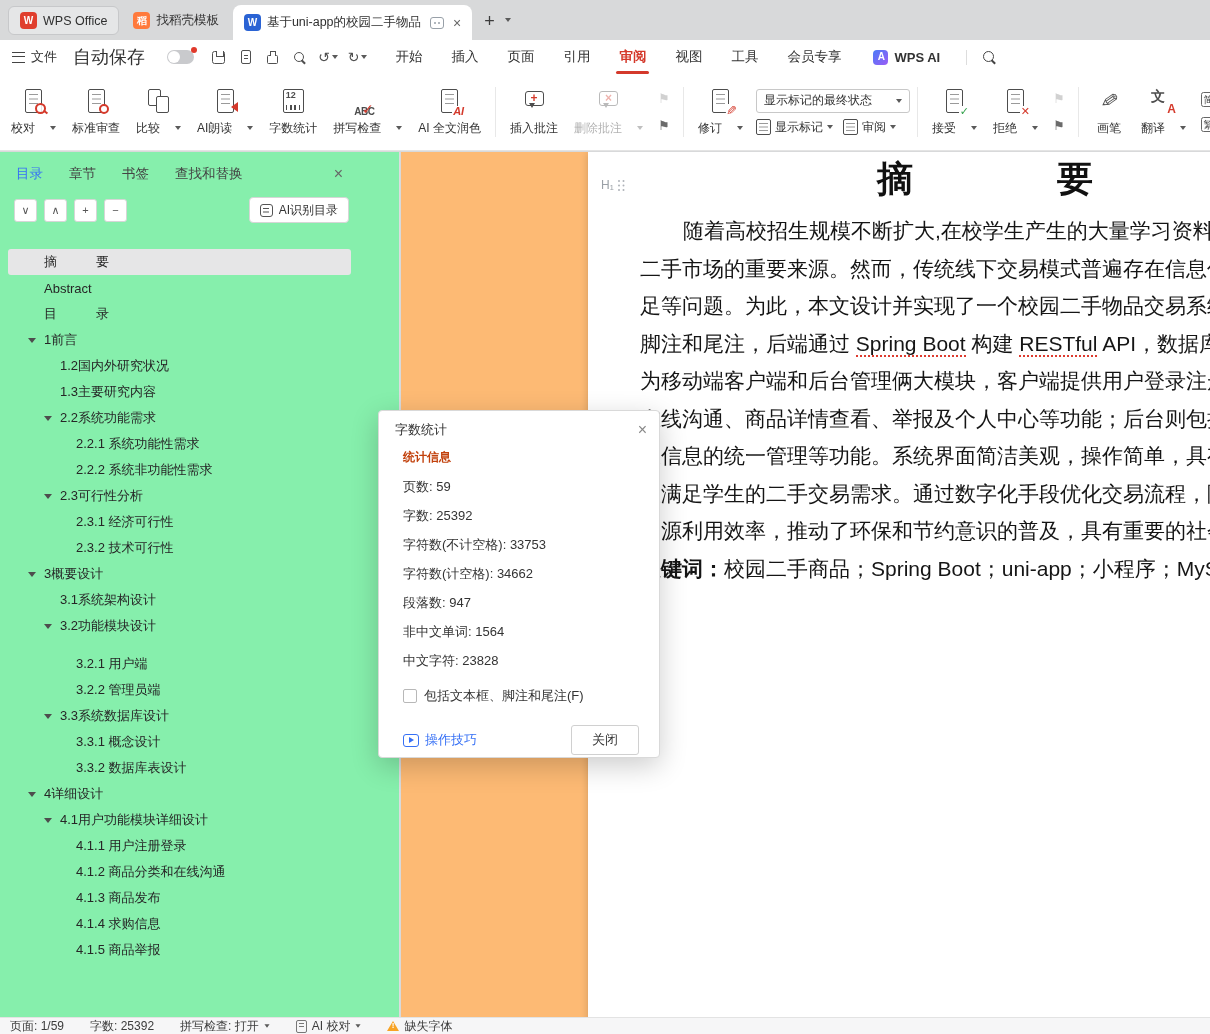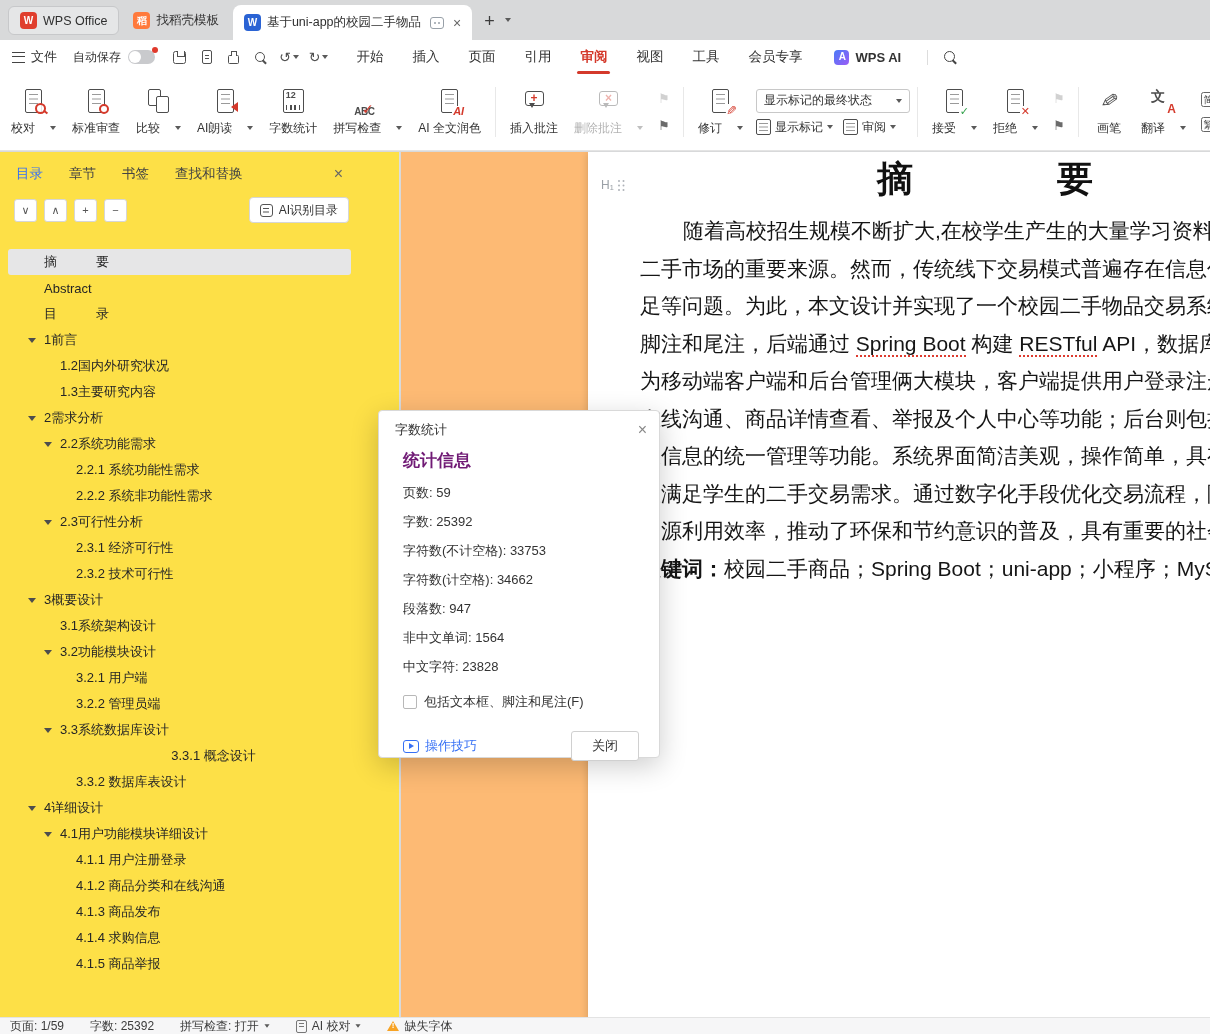--- a/index.html
+++ b/index.html
@@ -22,21 +22,21 @@
   .asst::after{content:"";position:absolute;left:3px;top:4px;width:2px;height:2px;background:#98a0a8;border-radius:50%;box-shadow:4px 0 0 #98a0a8;}
   .tclose{color:#666;font-size:14px;margin-left:3px;line-height:1;}
   .tadd{font-size:18px;color:#3c3c3c;margin:0 0 10px 12px;line-height:1;}
   .tcaret{margin:0 0 14px 10px;}
 
   
   .menubar{position:absolute;top:40px;left:0;width:1210px;height:34px;background:#fff;display:flex;align-items:center;padding:0 12px;}
   .mfile{display:flex;align-items:center;gap:6px;font-size:13px;color:#333;}
   .hamb{width:13px;height:11px;border-top:1.6px solid #444;border-bottom:1.6px solid #444;position:relative;}
   .hamb::after{content:"";position:absolute;left:0;right:0;top:3.1px;height:1.6px;background:#444;}
-  .autosave{display:flex;align-items:center;gap:7px;font-size:12px;color:#333;margin-left:16px;}
+  .autosave{display:flex;align-items:center;gap:22px;font-size:18px;color:#333;margin-left:16px;}
   .toggle{width:27px;height:14px;background:#c9cacd;border-radius:7px;position:relative;flex:none;}
   .toggle::before{content:"";position:absolute;width:12px;height:12px;background:#fff;border-radius:50%;top:1px;left:1px;}
   .toggle::after{content:"";position:absolute;right:-3px;top:-3px;width:6px;height:6px;border-radius:50%;background:#e0392b;}
   .qicons{display:flex;align-items:center;gap:10px;margin-left:16px;}
   .qhold{display:flex;align-items:center;gap:2px;}
   .qi{width:17px;height:17px;position:relative;display:inline-block;}
   .qsave::before{content:"";position:absolute;inset:2px;border:1.4px solid #505050;border-radius:2.5px;}
   .qsave::after{content:"";position:absolute;left:5.5px;top:2.5px;width:6px;height:4.5px;border:1.4px solid #505050;border-top:none;background:#fff;}
   .qdoc::before{content:"";position:absolute;inset:1.5px 3.5px;border:1.4px solid #505050;border-radius:2px;}
   .qdoc::after{content:"";position:absolute;left:6.5px;top:6px;right:6.5px;height:1.3px;background:#505050;box-shadow:0 3px 0 #505050;}
@@ -99,21 +99,21 @@
   .icx .gpen{right:-3px;bottom:-3px;font-size:13px;color:#d4392b;transform:scaleX(-1);line-height:1;background:#fff;}
   .icx .pen{inset:0;display:flex;align-items:center;justify-content:center;font-size:21px;color:#4d4d4d;transform:scaleX(-1) rotate(-10deg);}
   .icx .wen{left:1px;top:1px;font-size:14px;font-weight:bold;color:#4d4d4d;line-height:1;}
   .icx .ta{right:1px;bottom:-1px;font-size:12px;font-weight:bold;color:#d4392b;line-height:1;}
   .icx .locka{right:1.5px;bottom:5px;width:7px;height:6px;border:1.8px solid #d4392b;border-bottom:none;border-radius:4px 4px 0 0;background:transparent;}
   .icx .lockb{right:-1px;bottom:-2px;width:12px;height:8px;background:#d4392b;border-radius:1.5px;}
   .sd{width:15px;height:16px;border:1.4px solid #4d4d4d;border-radius:2px;position:relative;background:#fff;display:inline-block;flex:none;}
   .sd::after{content:"";position:absolute;left:2px;right:2px;top:3px;height:1.2px;background:#9a9a9a;box-shadow:0 3.5px 0 #9a9a9a,0 7px 0 #9a9a9a;}
 
   
-  .sidebar{position:absolute;top:152px;left:0;width:400px;bottom:17px;background:#fde047;border-right:1px solid #dcdddf;z-index:2;overflow:hidden;}
+  .sidebar{position:absolute;top:152px;left:0;width:400px;bottom:17px;background:#86efac;border-right:1px solid #dcdddf;z-index:2;overflow:hidden;}
   .sb-tabs{display:flex;align-items:center;gap:26px;padding:13px 56px 9px 16px;font-size:13.5px;color:#444;}
   .sb-tab.active{color:#3670f5;}
   .sb-close{margin-left:auto;color:#666;font-size:16px;line-height:1;}
   .sb-tools{display:flex;align-items:center;gap:7px;padding:5px 50px 10px 14px;}
   .sqbtn{width:23px;height:23px;border:1px solid #d6d6d6;border-radius:3px;background:#fff;display:flex;align-items:center;justify-content:center;color:#555;font-size:11px;line-height:1;}
   .aibtn{margin-left:auto;height:26px;border:1px solid #d6d6d6;border-radius:4px;display:flex;align-items:center;gap:6px;padding:0 10px;font-size:12px;color:#333;background:#fff;white-space:nowrap;}
   .ai-ic{width:13px;height:13px;border:1.3px solid #555;border-radius:3px;position:relative;flex:none;}
   .ai-ic::after{content:"";position:absolute;left:2.5px;right:2.5px;top:3px;height:1.2px;background:#555;box-shadow:0 3.5px 0 #555;}
   .toc{position:absolute;top:97px;left:0;right:0;bottom:0;overflow:hidden;}
   .trow{height:26px;display:flex;align-items:center;font-size:13px;color:#262626;margin:0 48px 0 8px;border-radius:3px;white-space:nowrap;}
@@ -132,21 +132,21 @@
   .dline{white-space:pre;}
   .dline.ind{text-indent:43px;}
   .spell{border-bottom:2px dotted #dd3b2f;}
   .bold{font-weight:bold;}
 
   
   .dialog{position:absolute;left:378px;top:410px;width:282px;height:348px;background:#fff;border:1px solid #d9d9d9;border-radius:4px;box-shadow:0 8px 28px rgba(0,0,0,.2);z-index:5;}
   .dlg-head{display:flex;justify-content:space-between;align-items:center;padding:10px 12px 4px 16px;font-size:13px;color:#333;}
   .dlg-close{color:#888;font-size:16px;line-height:1;}
   .dlg-body{padding:6px 20px 0 24px;}
-  .dlg-sec{font-weight:bold;font-size:17px;color:#701a75;margin-bottom:6px;}
+  .dlg-sec{font-weight:bold;font-size:12px;color:#c2410c;margin-bottom:6px;}
   .stat{font-size:13px;line-height:29px;color:#333;}
   .chkrow{display:flex;align-items:center;gap:7px;margin-top:12px;font-size:13px;color:#333;}
   .chk{width:14px;height:14px;border:1px solid #b8b8b8;border-radius:2px;background:#fff;flex:none;}
   .dlg-foot{display:flex;justify-content:space-between;align-items:center;padding:20px 0 0 0;}
   .tips{color:#3670f5;font-size:13px;display:flex;align-items:center;gap:6px;}
   .tic{width:16px;height:13px;border:1.3px solid #3670f5;border-radius:3px;position:relative;flex:none;}
   .tic::after{content:"";position:absolute;left:5px;top:2.2px;border-left:5px solid #3670f5;border-top:3.2px solid transparent;border-bottom:3.2px solid transparent;}
   .closebtn{width:68px;height:30px;border:1px solid #d0d0d0;border-radius:3px;background:#fff;font-size:13px;color:#333;display:flex;align-items:center;justify-content:center;}
 
   
@@ -463,85 +463,79 @@
         <span class="ttext">1前言</span>
       </div>
       <div class="trow" style="padding-left: 36px;">
         <span class="tarr"></span>
         <span class="ttext">1.2国内外研究状况</span>
       </div>
       <div class="trow" style="padding-left: 36px;">
         <span class="tarr"></span>
         <span class="ttext">1.3主要研究内容</span>
       </div>
+      <div class="trow" style="padding-left: 36px;">
+        <span class="tarr">
+          <span class="tri"></span>
+        </span>
+        <span class="ttext">2.2系统功能需求</span>
+      </div>
+      <div class="trow" style="padding-left: 52px;">
+        <span class="tarr"></span>
+        <span class="ttext">2.2.1 系统功能性需求</span>
+      </div>
+      <div class="trow" style="padding-left: 52px;">
+        <span class="tarr"></span>
+        <span class="ttext">2.2.2 系统非功能性需求</span>
+      </div>
+      <div class="trow" style="padding-left: 36px;">
+        <span class="tarr">
+          <span class="tri"></span>
+        </span>
+        <span class="ttext">2.3可行性分析</span>
+      </div>
+      <div class="trow" style="padding-left: 52px;">
+        <span class="tarr"></span>
+        <span class="ttext">2.3.1 经济可行性</span>
+      </div>
+      <div class="trow" style="padding-left: 52px;">
+        <span class="tarr"></span>
+        <span class="ttext">2.3.2 技术可行性</span>
+      </div>
       <div class="trow" style="padding-left: 20px;">
         <span class="tarr">
           <span class="tri"></span>
         </span>
-        <span class="ttext">2需求分析</span>
-      </div>
-      <div class="trow" style="padding-left: 36px;">
-        <span class="tarr">
-          <span class="tri"></span>
-        </span>
-        <span class="ttext">2.2系统功能需求</span>
-      </div>
-      <div class="trow" style="padding-left: 52px;">
-        <span class="tarr"></span>
-        <span class="ttext">2.2.1 系统功能性需求</span>
-      </div>
-      <div class="trow" style="padding-left: 52px;">
-        <span class="tarr"></span>
-        <span class="ttext">2.2.2 系统非功能性需求</span>
-      </div>
-      <div class="trow" style="padding-left: 36px;">
-        <span class="tarr">
-          <span class="tri"></span>
-        </span>
-        <span class="ttext">2.3可行性分析</span>
-      </div>
-      <div class="trow" style="padding-left: 52px;">
-        <span class="tarr"></span>
-        <span class="ttext">2.3.1 经济可行性</span>
-      </div>
-      <div class="trow" style="padding-left: 52px;">
-        <span class="tarr"></span>
-        <span class="ttext">2.3.2 技术可行性</span>
-      </div>
-      <div class="trow" style="padding-left: 20px;">
-        <span class="tarr">
-          <span class="tri"></span>
-        </span>
         <span class="ttext">3概要设计</span>
       </div>
       <div class="trow" style="padding-left: 36px;">
         <span class="tarr"></span>
         <span class="ttext">3.1系统架构设计</span>
       </div>
       <div class="trow" style="padding-left: 36px;">
         <span class="tarr">
           <span class="tri"></span>
         </span>
         <span class="ttext">3.2功能模块设计</span>
       </div>
-      <div class="trow" style="padding-left: 52px;">
+      <div class="trow" style="padding-left: 52px; margin-top: 12px;">
         <span class="tarr"></span>
         <span class="ttext">3.2.1 用户端</span>
       </div>
       <div class="trow" style="padding-left: 52px;">
         <span class="tarr"></span>
         <span class="ttext">3.2.2 管理员端</span>
       </div>
       <div class="trow" style="padding-left: 36px;">
         <span class="tarr">
           <span class="tri"></span>
         </span>
         <span class="ttext">3.3系统数据库设计</span>
       </div>
-      <div class="trow" style="padding-left: 52px; justify-content: center;">
+      <div class="trow" style="padding-left: 52px;">
         <span class="tarr"></span>
         <span class="ttext">3.3.1 概念设计</span>
       </div>
       <div class="trow" style="padding-left: 52px;">
         <span class="tarr"></span>
         <span class="ttext">3.3.2 数据库表设计</span>
       </div>
       <div class="trow" style="padding-left: 20px;">
         <span class="tarr">
           <span class="tri"></span>

